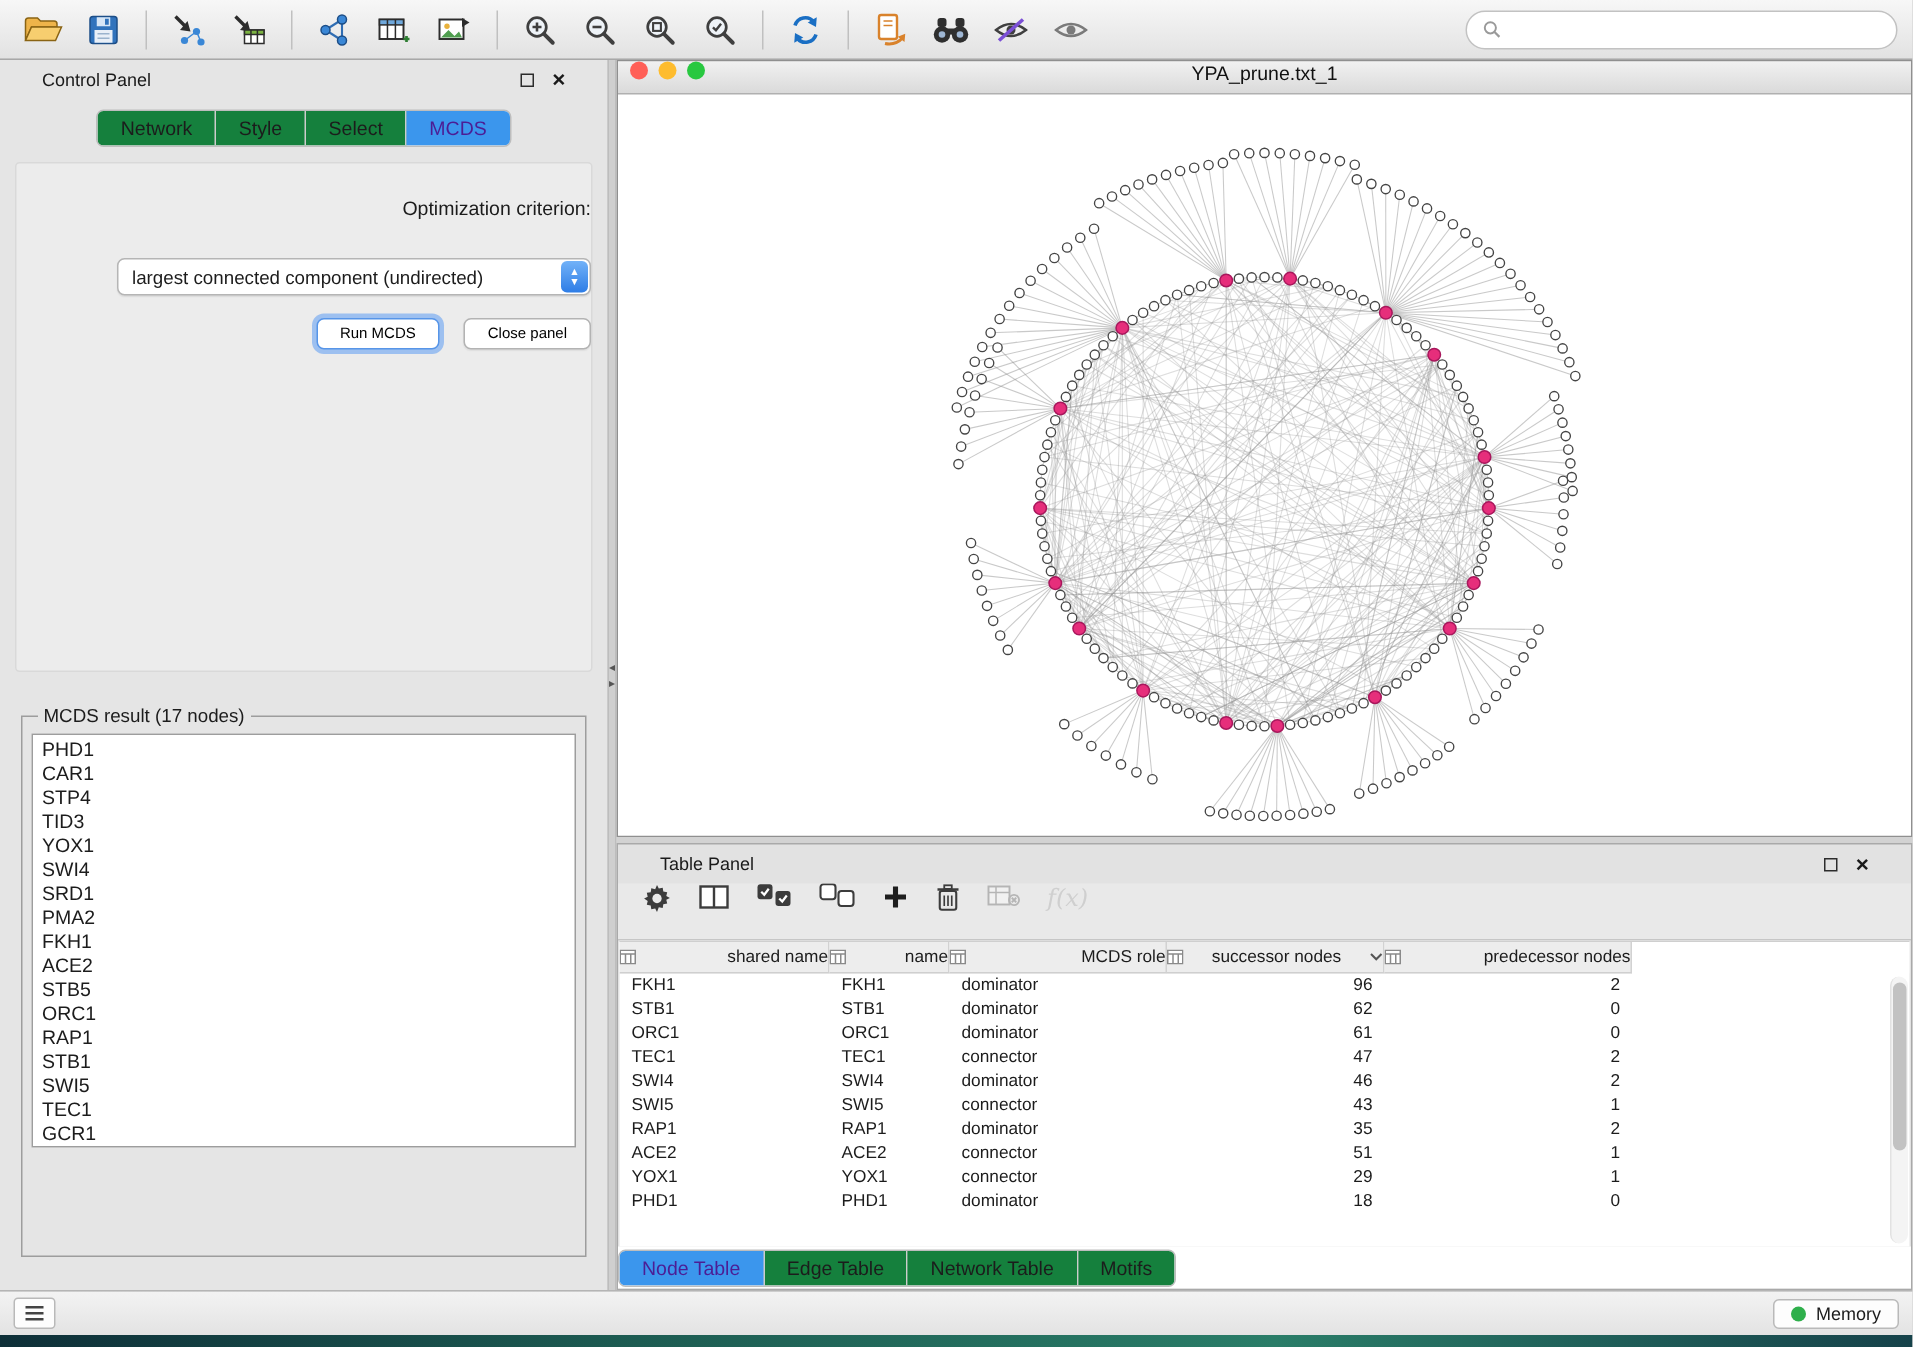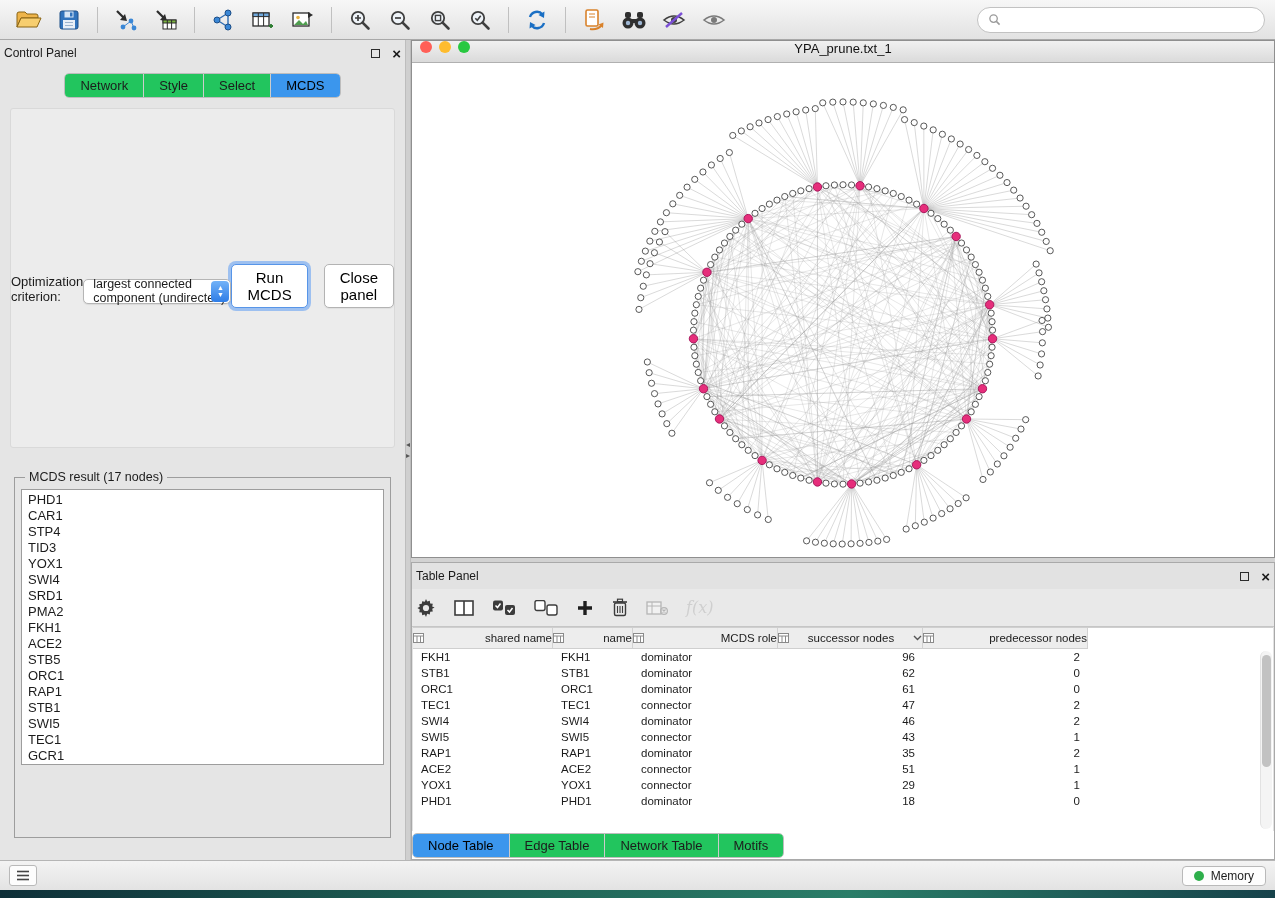--- a/index.html
+++ b/index.html
@@ -13,55 +13,55 @@
 .tsep{width:1px;height:26px;background:#c0c0c0;margin:0 7px}
 .search{margin-left:auto;width:288px;height:26px;background:#fff;border:1px solid #c2c2c2;border-radius:13px;display:flex;align-items:center;padding:0 10px;gap:6px}
 .search input{border:none;outline:none;flex:1;font-size:12px;background:transparent;font-family:"Liberation Sans",sans-serif}
 
 
 .main{flex:1;display:flex;min-height:0}
 .splitter{width:6px;background:#cfcfcf;border-left:1px solid #bdbdbd;border-right:1px solid #bdbdbd;display:flex;flex-direction:column;align-items:center;justify-content:center;gap:2px;font-size:8px;color:#555}
 
 
 .control-panel{width:405px;background:#e5e5e5;display:flex;flex-direction:column;flex:none}
-.panel-titlebar{height:26px;display:flex;align-items:center;padding:0 4px;font-size:12px;color:#1a1a1a;flex:none}
+.panel-titlebar{height:26px;display:flex;align-items:center;padding:0 28px;font-size:12px;color:#1a1a1a;flex:none}
 .win-controls{margin-left:auto;display:flex;gap:12px;align-items:center}
 .minimize-box{width:9px;height:9px;border:1.5px solid #2c2c2c;display:inline-block}
 .close-x{font-size:15px;font-weight:bold;color:#1a1a1a;line-height:1}
 .seg{display:flex;background:#fbfbfb;border:1px solid #bdbdbd;border-radius:5px;overflow:hidden}
-.seg .tab{padding:4px 15px;font-size:13px;color:#1c1c1c;background:#22c55e;border-right:1px solid #cccccc;cursor:pointer;white-space:nowrap}
+.seg .tab{padding:4px 15px;font-size:13px;color:#1c1c1c;background:#15803d;border-right:1px solid #cccccc;cursor:pointer;white-space:nowrap}
 .seg .tab:last-child{border-right:none}
-.seg .tab.active{background:#3b96ed;color:#000000}
+.seg .tab.active{background:#3b96ed;color:#4c1d95}
 .cp-tabs-row{display:flex;justify-content:center;margin:7px 0 0;flex:none}
-.cp-card{margin:10px 10px 0;height:340px;background:#ececec;border:1px solid #d9d9d9;border-radius:3px;display:flex;align-items:center;flex:none}
+.cp-card{margin:10px 10px 0;height:340px;background:#ececec;border:1px solid #d9d9d9;border-radius:3px;display:flex;flex-direction:column;align-items:flex-end;flex:none}
 .opt-label{margin-top:22px;font-size:13px}
 .mac-select{width:316px;height:25px;background:#fff;border:1px solid #b5b5b5;border-radius:5px;display:flex;align-items:center;margin-top:26px;padding-left:9px;font-size:12.5px;position:relative;box-shadow:0 1px 1px rgba(0,0,0,.08);cursor:pointer}
 .mac-select .stepper{position:absolute;right:1px;top:1px;bottom:1px;width:18px;border-radius:4px;background:linear-gradient(#72b2f8,#2e7de6);display:flex;flex-direction:column;align-items:center;justify-content:center;color:#fff;font-size:7px;line-height:7px}
 .btn-row{display:flex;gap:16px;justify-content:center;margin-top:15px}
-.mac-btn{background:#fff;border:1px solid #b3b3b3;border-radius:5px;padding:4px 15px;font-size:15px;box-shadow:0 1px 1px rgba(0,0,0,.06);cursor:pointer;font-family:"Liberation Sans",sans-serif}
+.mac-btn{background:#fff;border:1px solid #b3b3b3;border-radius:5px;padding:4px 15px;font-size:10px;box-shadow:0 1px 1px rgba(0,0,0,.06);cursor:pointer;font-family:"Liberation Sans",sans-serif}
 .mac-btn.focus{box-shadow:0 0 0 3px rgba(77,148,243,.5);border-color:#5795e8}
 .cp-spacer{flex:1}
 fieldset.mcds{margin:0 14px 22px;height:368px;border:1px solid #9d9d9d;padding:5px 6px 7px;display:flex;flex-direction:column;flex:none}
 fieldset.mcds legend{font-size:12.5px;padding:0 4px;margin-left:4px}
 .mcds-list{flex:1;background:#fff;border:1px solid #9d9d9d;overflow:hidden;padding:2px 0 0 6px}
 .mnode{font-size:13px;line-height:16px}
 
 
 .right-col{flex:1;display:flex;flex-direction:column;min-width:0;background:#d2d2d2}
 .network-window{height:518px;border:1px solid #8f8f8f;display:flex;flex-direction:column;background:#fff;flex:none}
 .net-titlebar{height:22px;background:linear-gradient(#f1f1f1,#dadada);border-bottom:1px solid #b0b0b0;display:flex;align-items:flex-start;padding:0 8px;position:relative;flex:none}
 .traffic{display:flex;gap:7px;z-index:2}
 .traffic span{width:12px;height:12px;border-radius:50%;display:inline-block;cursor:pointer}
 .net-title{position:absolute;left:0;right:0;text-align:center;font-size:13px;color:#111}
 #network-svg{flex:1;width:100%;height:100%;display:block;background:#fff}
 .hgap{height:4px;flex:none}
 
 
 .table-panel{flex:1;background:#e2e2e2;border:1px solid #a9a9a9;display:flex;flex-direction:column;min-height:0}
-.tp-toolbar{height:38px;background:#e9e9e9;border-bottom:1px solid #c6c6c6;display:flex;align-items:center;gap:18px;padding:0 4px;flex:none}
+.tp-toolbar{height:38px;background:#e9e9e9;border-bottom:1px solid #c6c6c6;display:flex;align-items:flex-start;gap:18px;padding:0 16px;flex:none}
 .tp-tool{display:flex;align-items:center;justify-content:center;cursor:pointer}
 .tp-tool.disabled{opacity:.4;cursor:default}
 .fx{font-family:"DejaVu Serif",serif;font-style:italic;color:#a9a9a9;font-size:16px}
 .tp-body{flex:1;background:#fff;position:relative;overflow:hidden;margin:0 1px;border-top:1px solid #cfcfcf}
 .thead{display:flex;height:21px;font-size:11.5px;color:#1c1c1c;background:#fff}
 .th{display:flex;align-items:center;justify-content:space-between;gap:5px;background:#ededed;border-right:1px solid #d2d2d2;border-bottom:1px solid #cfcfcf;cursor:pointer}
 .trow{display:flex;height:16px;font-size:11.5px;align-items:center;cursor:default}
 .td{padding:0 8px;white-space:nowrap;overflow:hidden}
 .w1{width:140px}.w2{width:80px}.w3{width:145px}.w4{width:145px}.w5{width:165px}
 .num{text-align:right}

